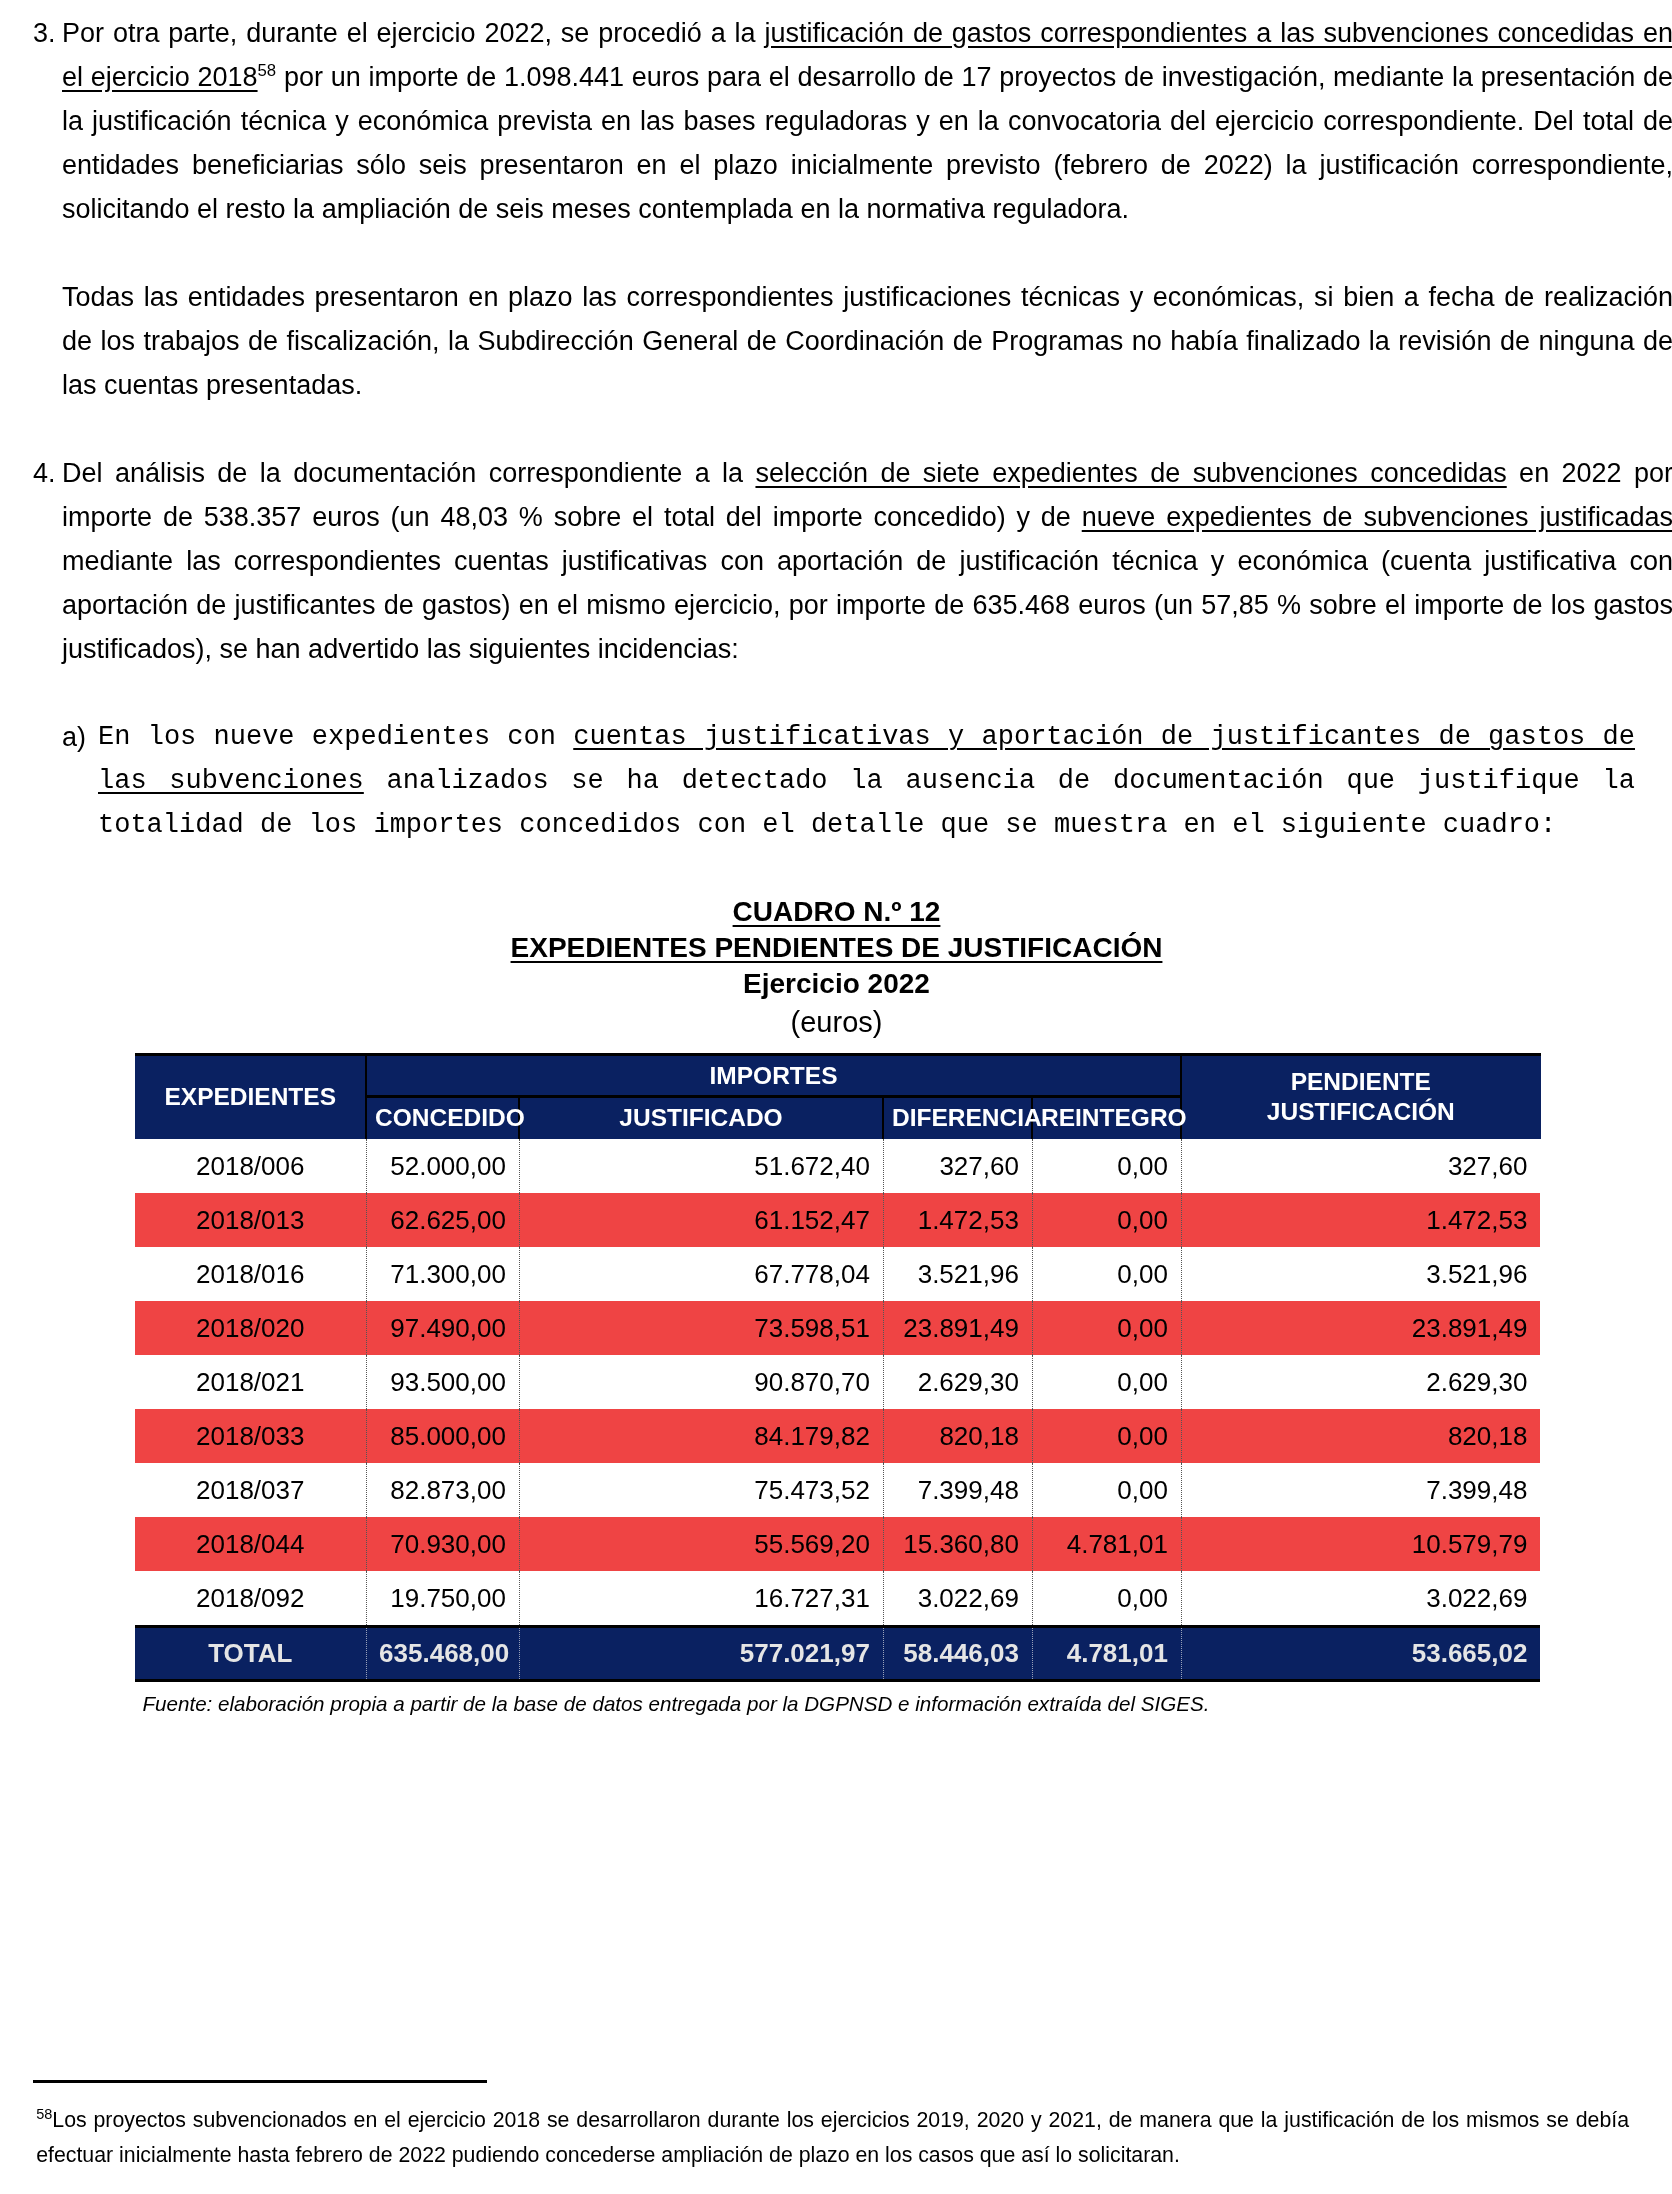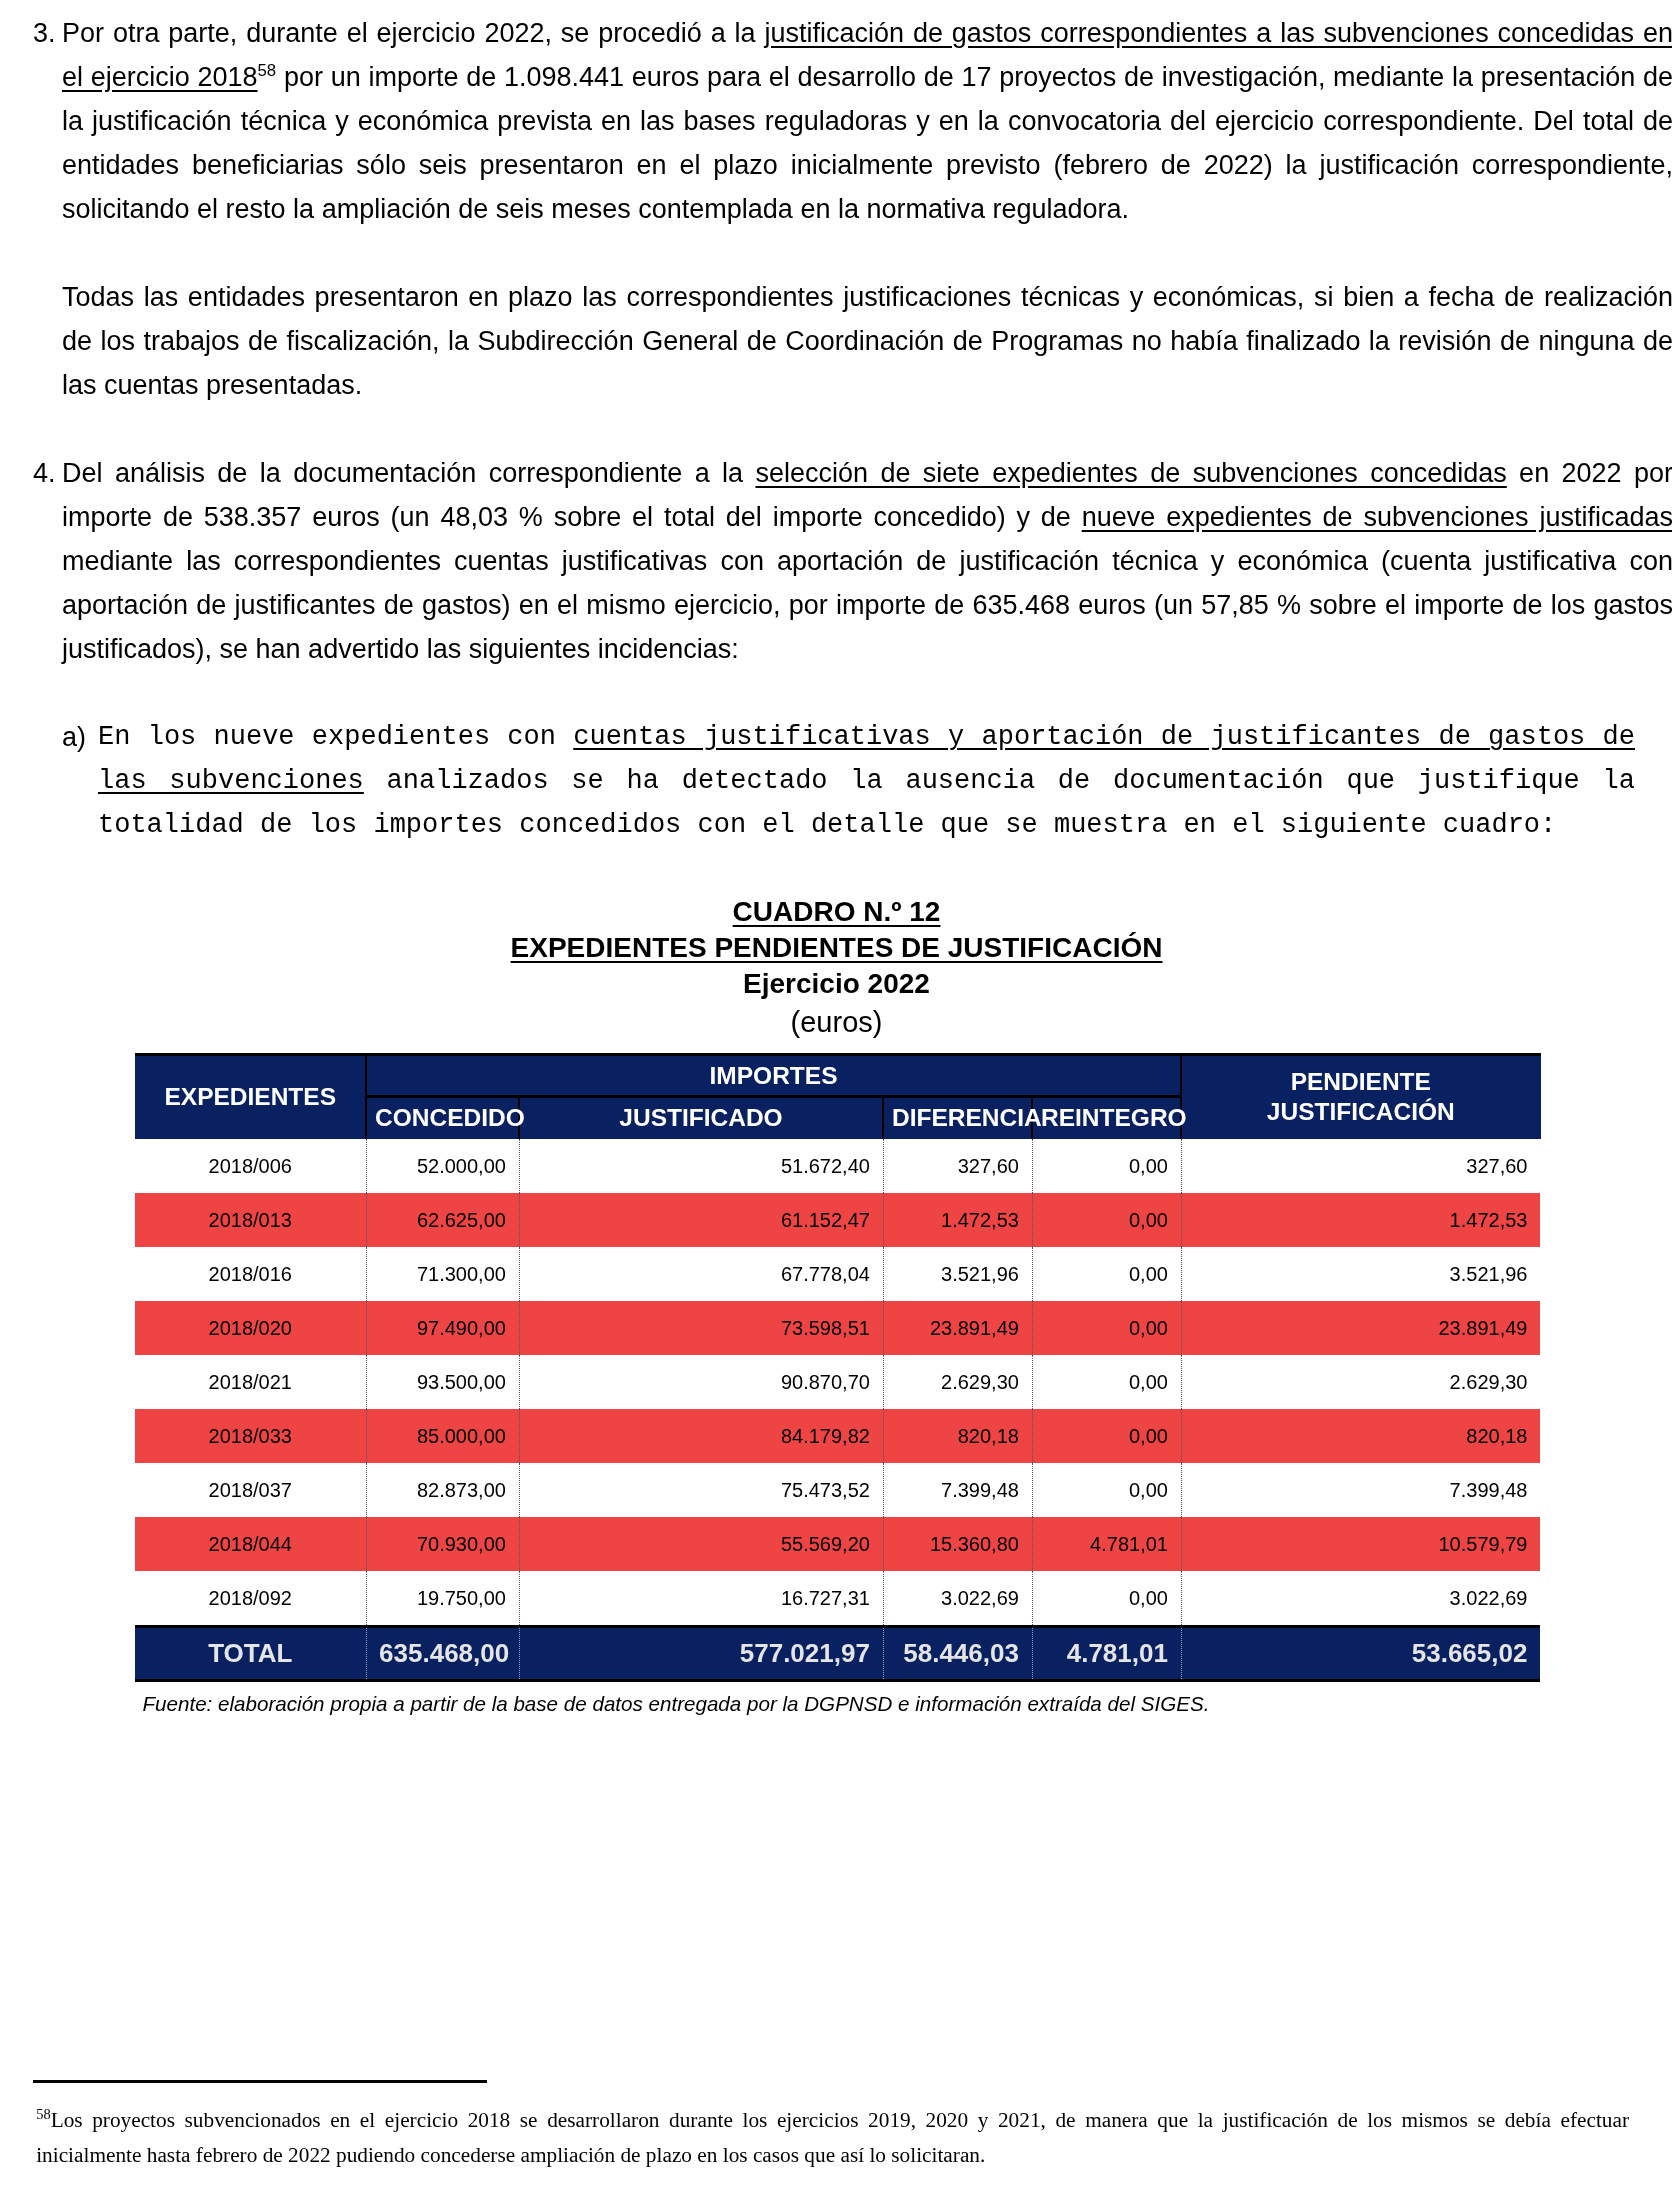--- a/index.html
+++ b/index.html
@@ -128,21 +128,21 @@
     text-align: center;
     padding: 4.7px 8px;
     border: 1.6px solid #0a2161;
     vertical-align: middle;
   }
   table.cuadro th.sep-l { border-left: 2.4px solid #000000; }
   table.cuadro th.sep-b { border-bottom: 3.2px solid #000000; }
   table.cuadro thead tr.r-top th { border-top: 3.2px solid #000000; }
 
   table.cuadro td {
-    font-size: 20px;
+    font-size: 26px;
     line-height: 32px;
     padding: 11px 12.6px 11px 12.6px;
     border-right: 1.6px dotted #555555;
     border-left: none;
     border-top: none;
     border-bottom: none;
     text-align: right;
     vertical-align: middle;
     background: transparent;
   }
@@ -177,21 +177,20 @@
     font-style: italic;
   }
 
   
   .footnote-area {
     position: absolute;
     left: 0;
     right: 0;
     bottom: 20.6px;
     padding: 0 44px 0 33px;
-    font-family: Liberation Serif, serif;
   }
   .footnote-rule {
     width: 454px;
     height: 0;
     border-top: 3.2px solid #000000;
     margin: 0 0 20.6px 0;
   }
   .footnote-text {
     font-size: 21.3px;
     line-height: 35px;

